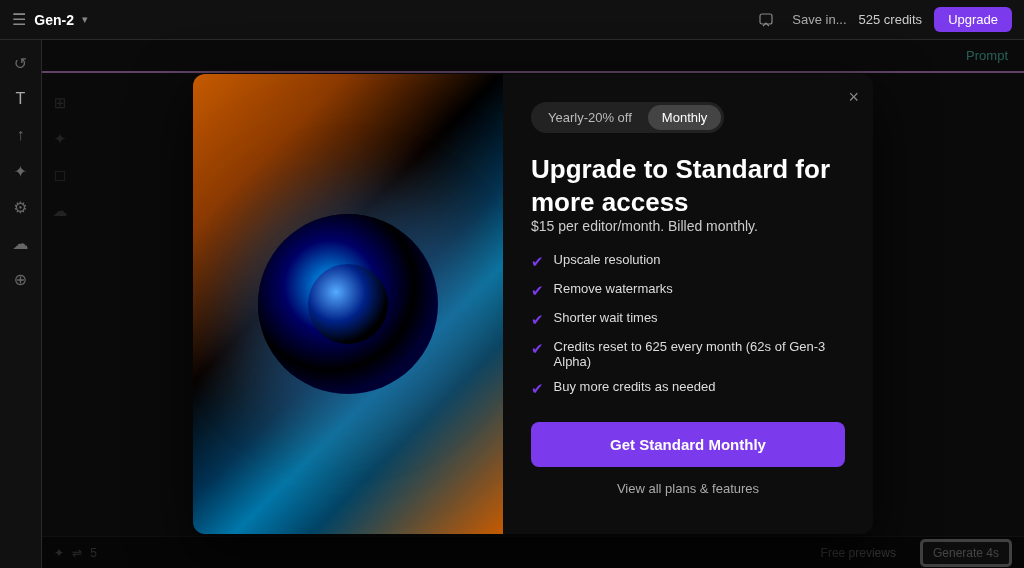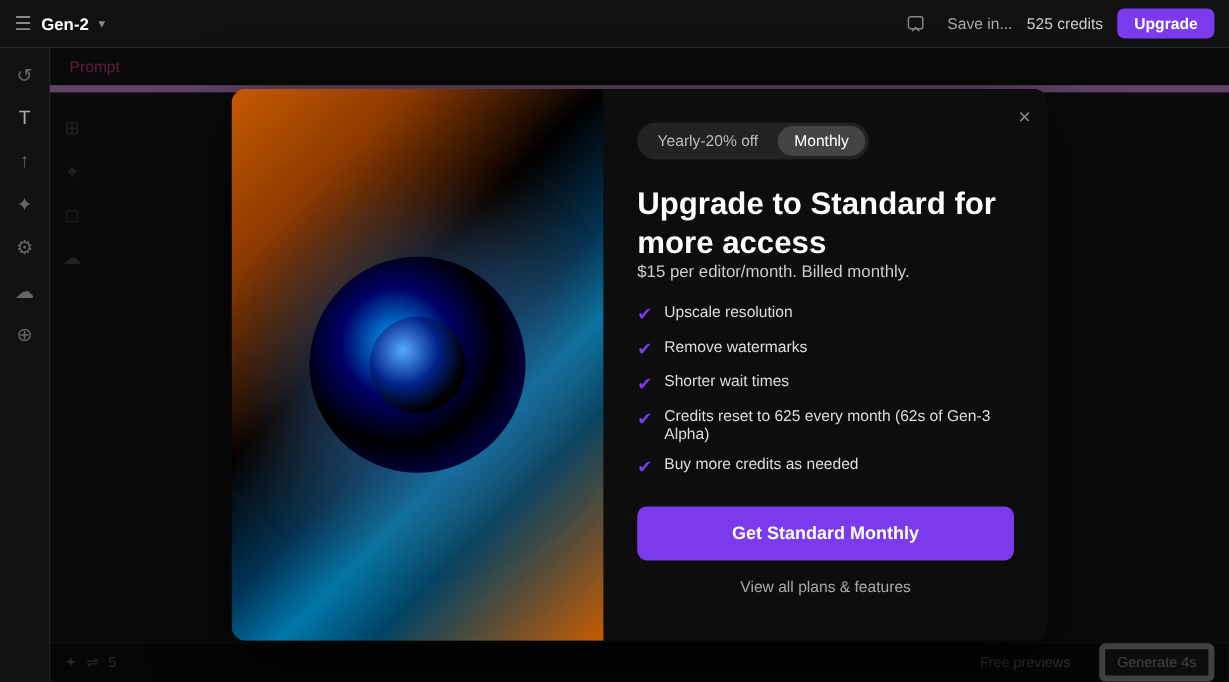--- a/index.html
+++ b/index.html
@@ -62,21 +62,21 @@
       font-size: 13px;
       color: #ccc;
     }
     .upgrade-btn {
       background: #7c3aed;
       color: #fff;
       border: none;
       border-radius: 6px;
       padding: 5px 14px;
       font-size: 13px;
-      font-weight: 700;
+      font-weight: 400;
       cursor: pointer;
     }
 
     
     .main-layout {
       display: flex;
       height: calc(568px - 40px);
     }
 
     
@@ -108,22 +108,23 @@
       display: flex;
       flex-direction: column;
       background: #1a1a1a;
       position: relative;
     }
 
     
     .prompt-bar {
       padding: 8px 16px;
       font-size: 13px;
-      color: #ec4899;
-      border-bottom: 6px solid #f0abfc;
+      color: #5eead4;
+      border-bottom: 2px solid #f0abfc;
+      text-align: right;
     }
 
     
     .side-tools {
       width: 36px;
       display: flex;
       flex-direction: column;
       align-items: center;
       gap: 8px;
       padding-top: 16px;
@@ -166,21 +167,21 @@
     .bottom-btn {
       font-size: 12px;
       color: #888;
       cursor: pointer;
       background: none;
       border: none;
       padding: 4px 8px;
     }
     .generate-btn {
       background: #222;
-      border: 5px solid #a3a3a3;
+      border: 3px solid #a3a3a3;
       color: #aaa;
       border-radius: 5px;
       font-size: 12px;
       cursor: pointer;
       padding: 4px 10px;
     }
 
     
     .overlay {
       position: absolute;

